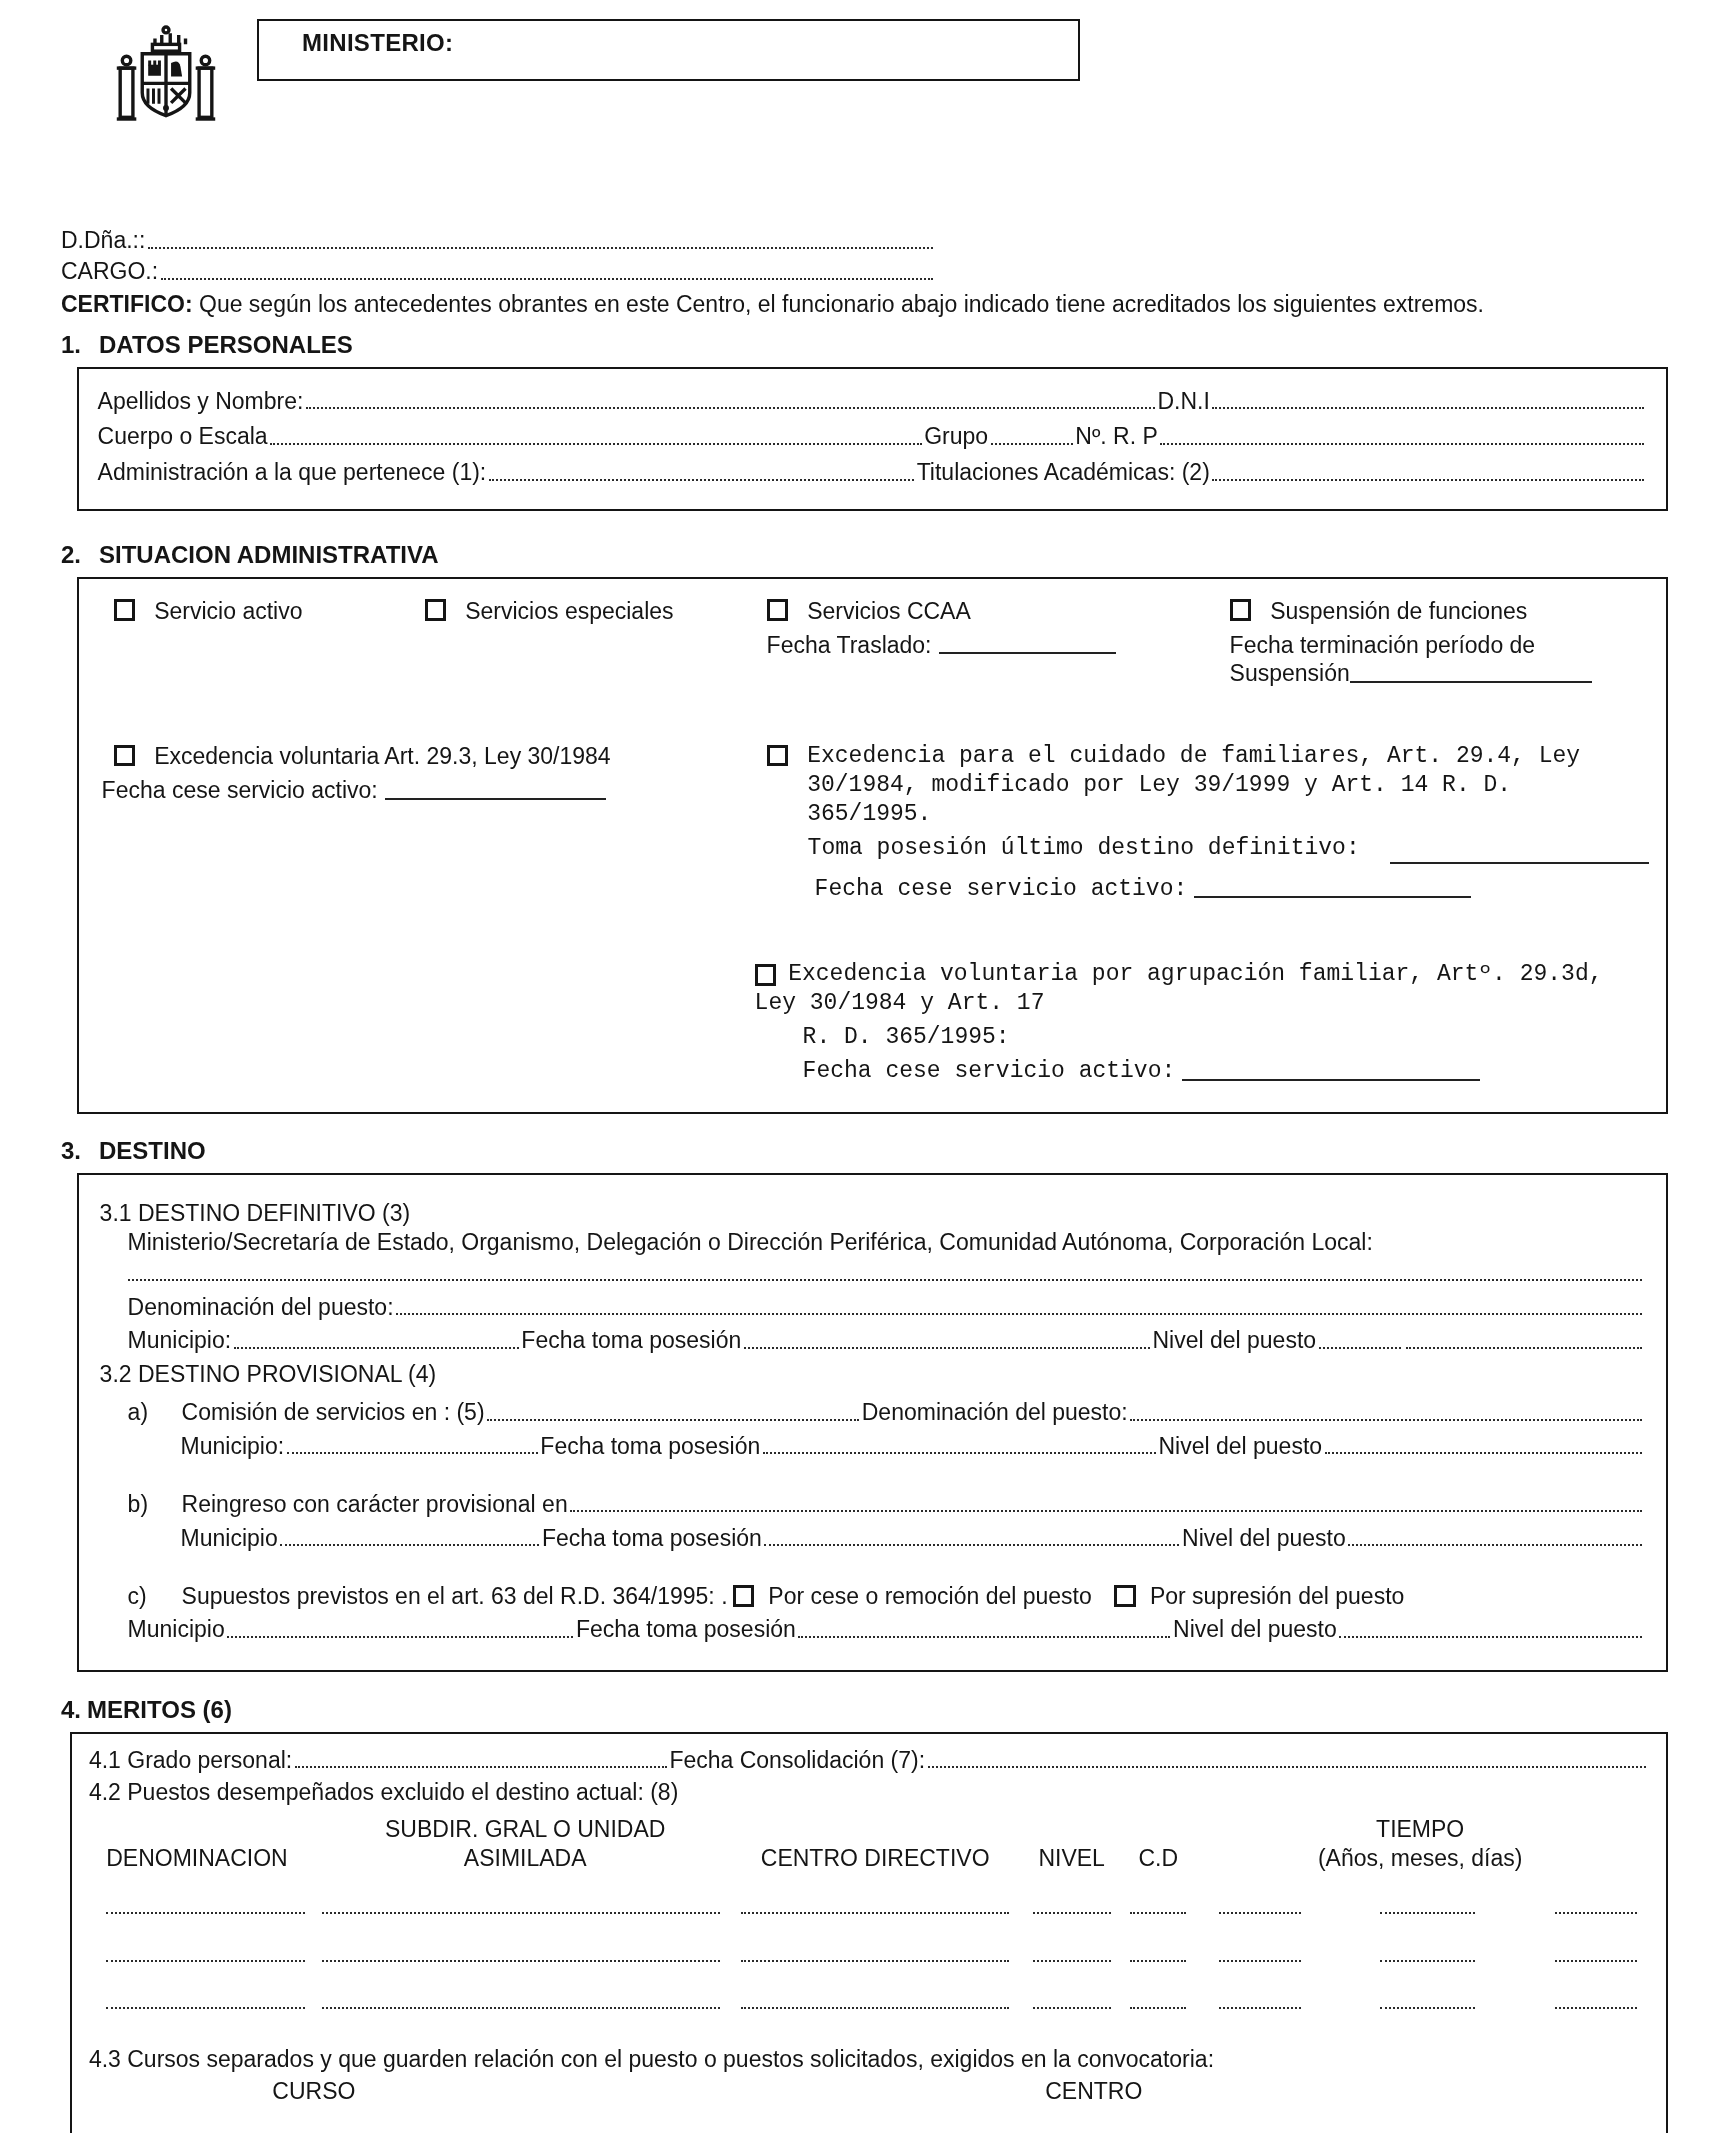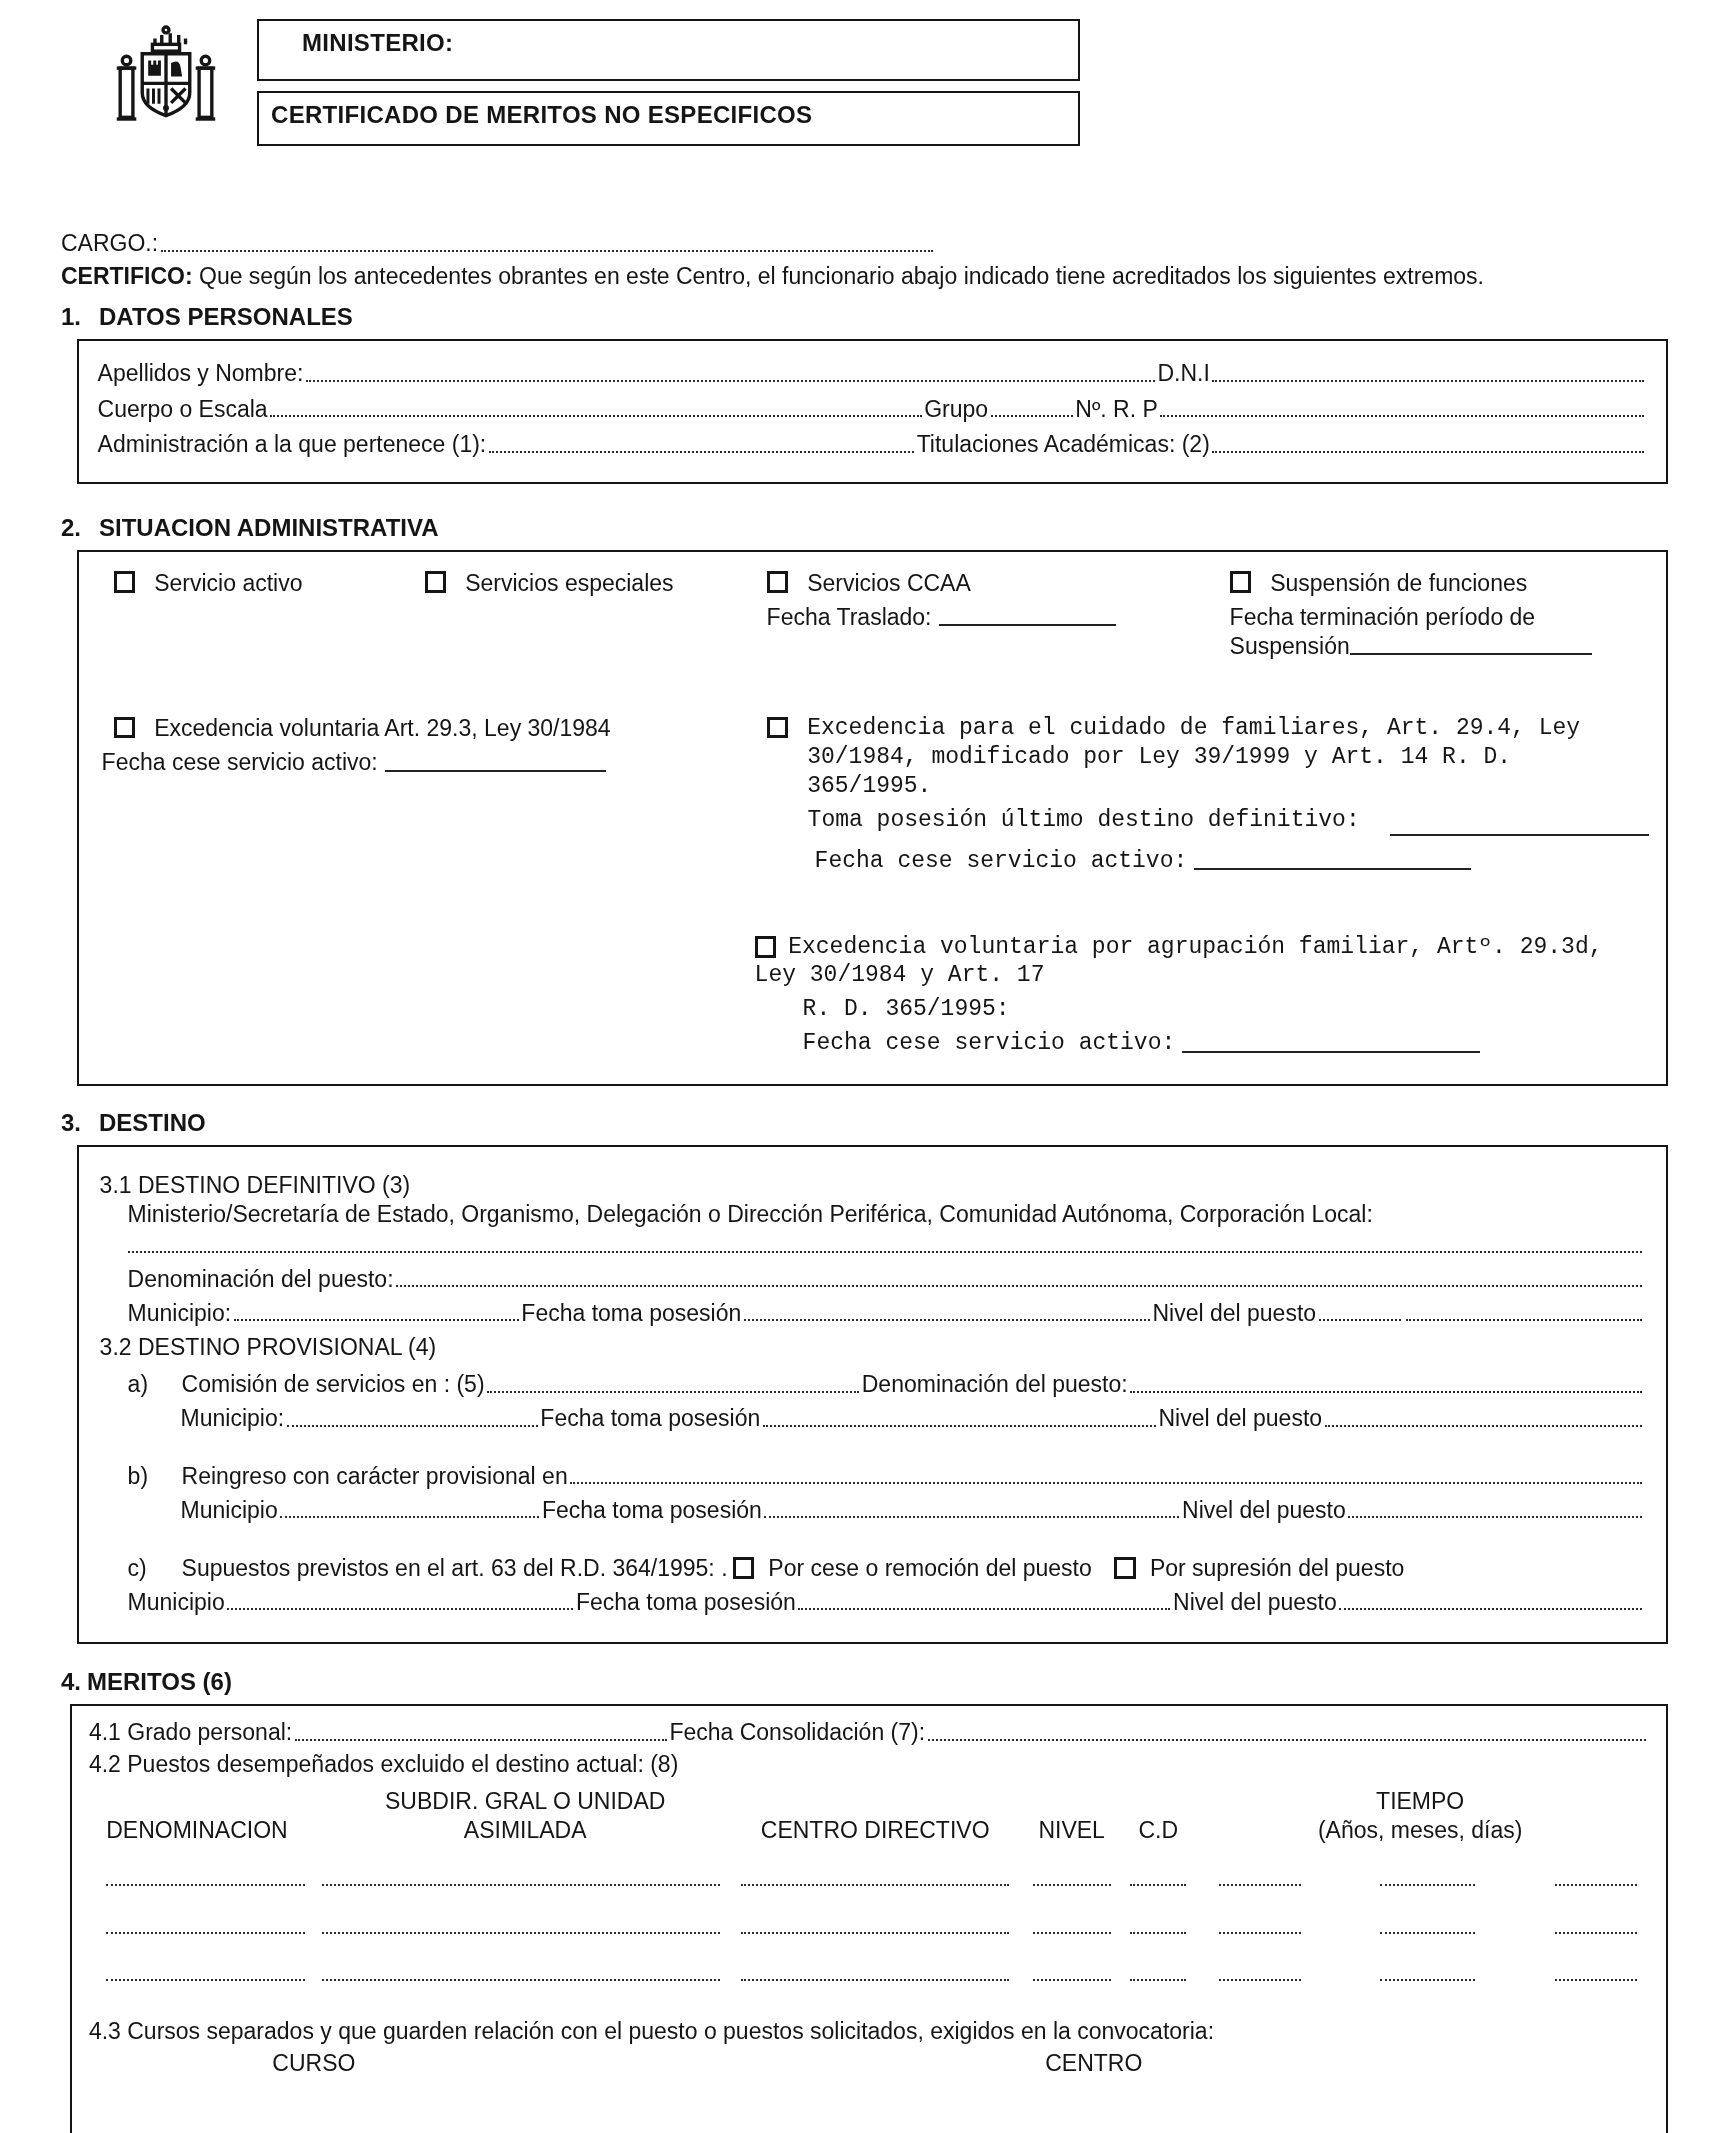--- a/index.html
+++ b/index.html
@@ -115,27 +115,28 @@
         </g>
         <g class="ln" stroke-width="3">
           <path d="M66 76 l17 17 M83 76 l-17 17"></path>
         </g>
       </svg>
     </div>
     <div class="hboxes">
       <div class="hbox hbox-min">
         <span class="b">MINISTERIO:</span>
       </div>
-      <div class="hbox hbox-tit">
-        <span class="b">CERTIFICADO DE MERITOS NO ESPECIFICOS</span>
-      </div>
     </div>
   </header>
 
   <div class="intro">
+    <div class="row introrow">
+      <span>D.Dña.::</span>
+      <span class="ldr"></span>
+    </div>
     <div class="row introrow">
       <span>CARGO.:</span>
       <span class="ldr"></span>
     </div>
     <p class="certline">
       <span class="b">CERTIFICO:</span>
       <span>Que según los antecedentes obrantes en este Centro, el funcionario abajo indicado tiene acreditados los siguientes extremos.</span>
     </p>
   </div>
 

